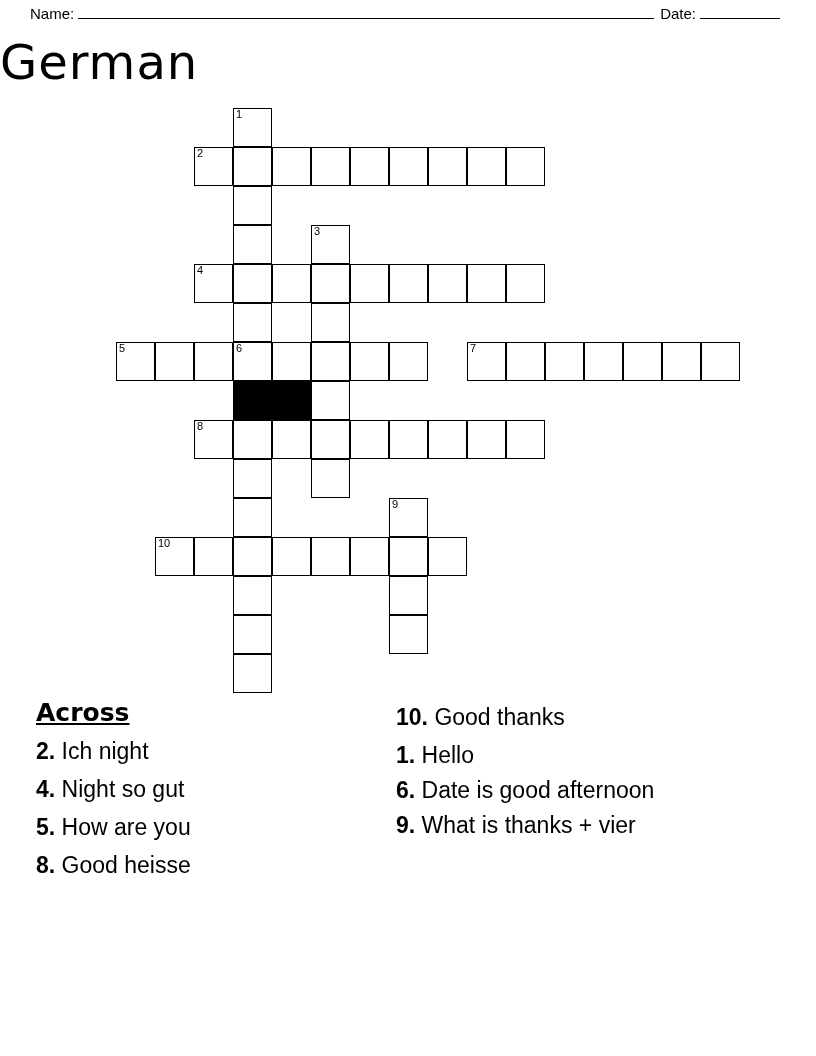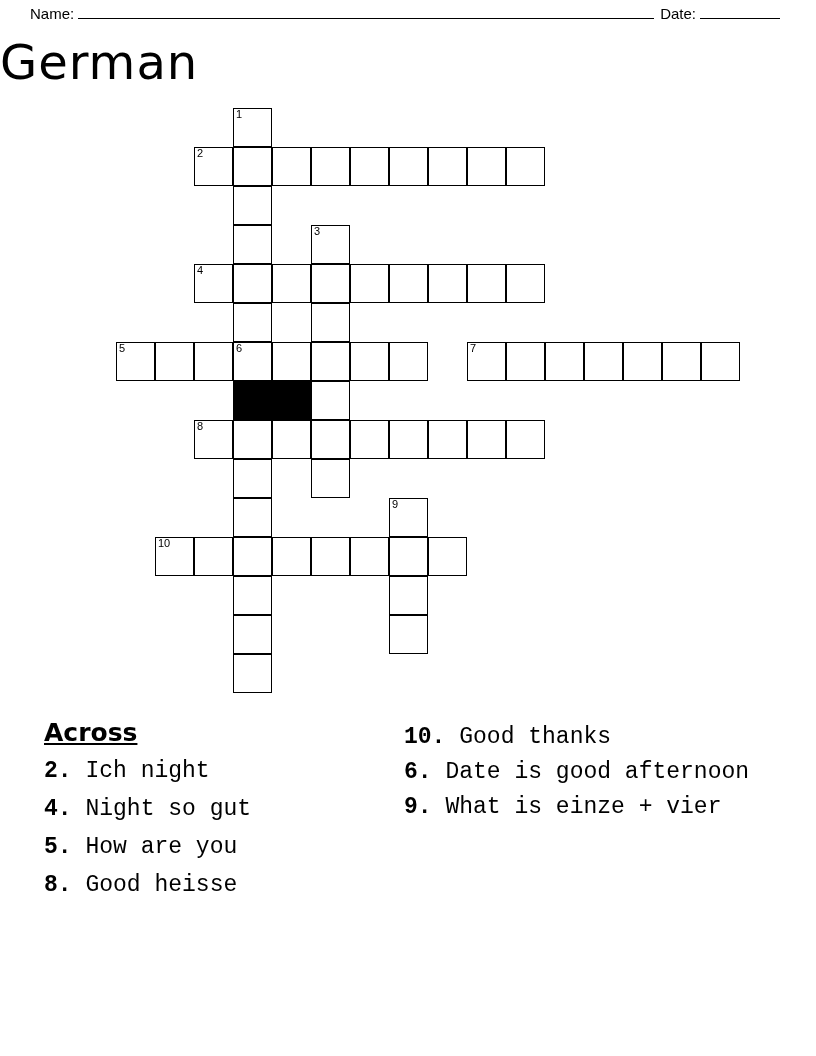--- a/index.html
+++ b/index.html
@@ -79,43 +79,42 @@
     left: 2px;
     font-size: 11px;
     font-family: "Liberation Sans", sans-serif;
     line-height: 11px;
   }
 
   
   .clues {
     position: absolute;
     top: 698px;
-    left: 44px;
+    left: 36px;
     width: 740px;
     height: 300px;
-    margin-top: 20px;
   }
   .clue-col {
     position: absolute;
     top: 0;
     width: 350px;
   }
   .clue-col.left { left: 0px; }
   .clue-col.right { left: 360px; }
 
   .clue-heading {
     font-family: "DejaVu Sans", sans-serif;
     font-size: 25px;
     font-weight: bold;
     text-decoration: underline;
     margin: 0 0 4px 0;
     line-height: 30px;
   }
   .clue-item {
-    font-family: Liberation Mono, monospace;
+    font-family: Liberation Sans, sans-serif;
     font-size: 23px;
     line-height: 38px;
     white-space: normal;
   }
   .clue-item .cnum {
     font-weight: bold;
     font-size: 23px;
   }
   .clue-item .ctext {
     font-weight: normal;
@@ -246,22 +245,26 @@
       <span class="cnum">8.</span>
       <span class="ctext">Good heisse</span>
     </div>
   </div>
 
   <div class="clue-col right">
     <div class="clue-item">
       <span class="cnum">10.</span>
       <span class="ctext">Good thanks</span>
     </div>
+    <div class="clue-item">
+      <span class="cnum">1.</span>
+      <span class="ctext">Hello</span>
+    </div>
     <div class="clue-item wrap">
       <span class="cnum">6.</span>
       <span class="ctext">Date is good afternoon</span>
     </div>
     <div class="clue-item">
       <span class="cnum">9.</span>
-      <span class="ctext">What is einze + vier</span>
+      <span class="ctext">What is thanks + vier</span>
     </div>
   </div>
 </div>
 
 </body></html>

